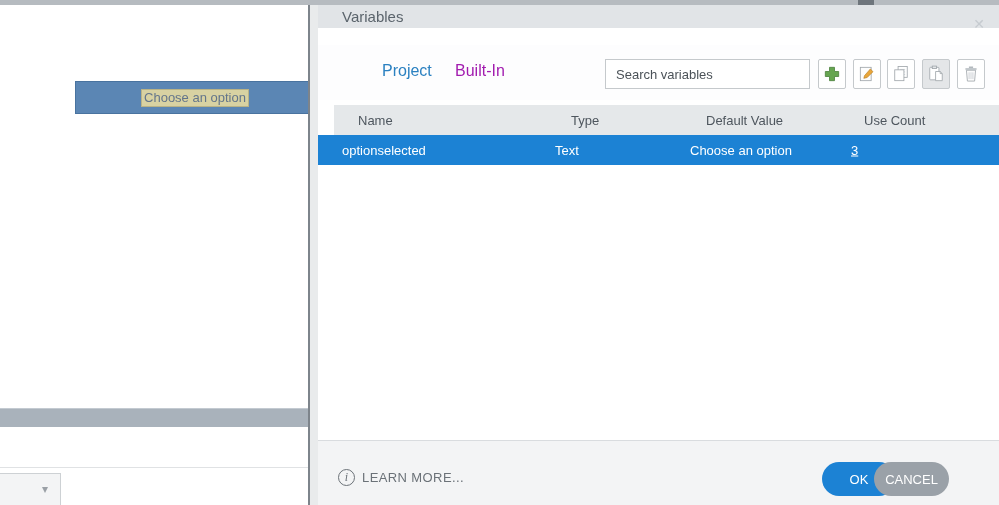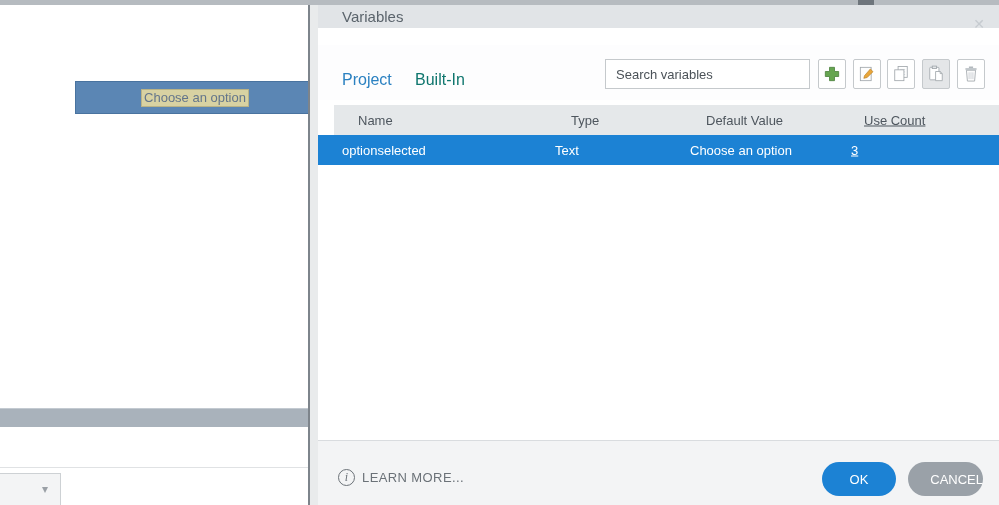--- a/index.html
+++ b/index.html
@@ -27,23 +27,23 @@
   .vscroll { position:absolute; left:308px; top:5px; width:10px; height:500px;
              background:#e9ebec; border-left:2px solid #7d848b; }
 
   
   .dialog { position:absolute; left:318px; top:5px; width:681px; height:500px; background:#ffffff; }
   .dlg-title { position:absolute; left:0; top:0; width:681px; height:23px; background:#e1e4e7;
                display:flex; align-items:center; padding-left:24px; font-size:15px; color:#5b646c; }
   .dlg-close { position:absolute; right:14px; top:12px; color:#c6cbd0; font-size:14px; cursor:pointer; line-height:1; }
 
   .dlg-toolbar { position:absolute; left:0; top:40px; width:681px; height:55px; background:#fdfdfe; }
-  .tab { position:absolute; top:26px; font-size:16px; cursor:pointer; }
+  .tab { position:absolute; top:17px; font-size:16px; cursor:pointer;margin-left:40px; }
   .tab-project { left:24px; color:#2b81c1; }
-  .tab-builtin { left:97px; color:#0f766e; }
+  .tab-builtin { left:97px; color:#a21caf; }
   .search { position:absolute; left:287px; top:14px; width:205px; height:30px;
             border:1px solid #c5c9cc; background:#ffffff; font-family:"Liberation Sans",sans-serif;
             font-size:13px; color:#333; padding:0 10px; outline:none; }
   .search::placeholder { color:#4b5258; opacity:1; }
   .tbtn { position:absolute; top:14px; width:28px; height:30px; background:#ffffff;
           border:1px solid #c5c9cc; border-radius:2px; cursor:pointer; display:flex; align-items:center; justify-content:center; padding:0; }
   .tbtn svg { width:20px; height:20px; display:block; }
   .tbtn-add { left:500px; }
   .tbtn-edit { left:535px; }
   .tbtn-copy { left:569px; }
@@ -51,36 +51,36 @@
   .tbtn-del { left:639px; }
 
   .thead { position:absolute; left:16px; top:100px; width:681px; height:30px; background:#e5e8ea;
            font-size:13px; color:#4e565e; }
   .trow { position:absolute; left:0; top:130px; width:708px; height:30px; background:#1c82d4;
           font-size:13px; color:#ffffff; cursor:pointer; }
   .cell { position:absolute; top:50%; transform:translateY(-50%); white-space:nowrap; }
   .c-name { left:24px; }
   .c-type { left:237px; }
   .c-def  { left:372px; }
-  .c-count{ left:530px;text-decoration:underline; }
+  .c-count{ left:530px; }
   .trow .c-count { left:533px; text-decoration:underline; }
 
   .tbody { position:absolute; left:0; top:160px; width:681px; height:275px; background:#ffffff; }
 
   .dlg-footer { position:absolute; left:0; top:435px; width:681px; height:65px;
                 background:#f3f4f5; border-top:1px solid #d9dcdf; }
   .learn { position:absolute; left:20px; top:28px; display:flex; align-items:center; gap:7px;
            color:#6b7278; font-size:13px; letter-spacing:0.4px; cursor:pointer; }
   .info { width:17px; height:17px; border:1px solid #6b7278; border-radius:50%;
           display:inline-flex; align-items:center; justify-content:center;
           font-family:"Liberation Serif", serif; font-style:italic; font-size:12px; color:#6b7278; }
   .btn { position:absolute; top:21px; height:34px; border:none; border-radius:17px;
          color:#ffffff; font-family:"Liberation Sans",sans-serif; font-size:13px; cursor:pointer; }
   .btn-ok { left:504px; width:74px; background:#1c82d4; }
-  .btn-cancel { left:590px; width:75px; background:#9aa1a8;text-align:right; }
+  .btn-cancel { left:556px; width:75px; background:#9aa1a8; }
 </style>
 </head>
 <body>
 
 <div class="screen">
 
   <div class="top-strip">
     <div class="top-thumb"></div>
   </div>
 

